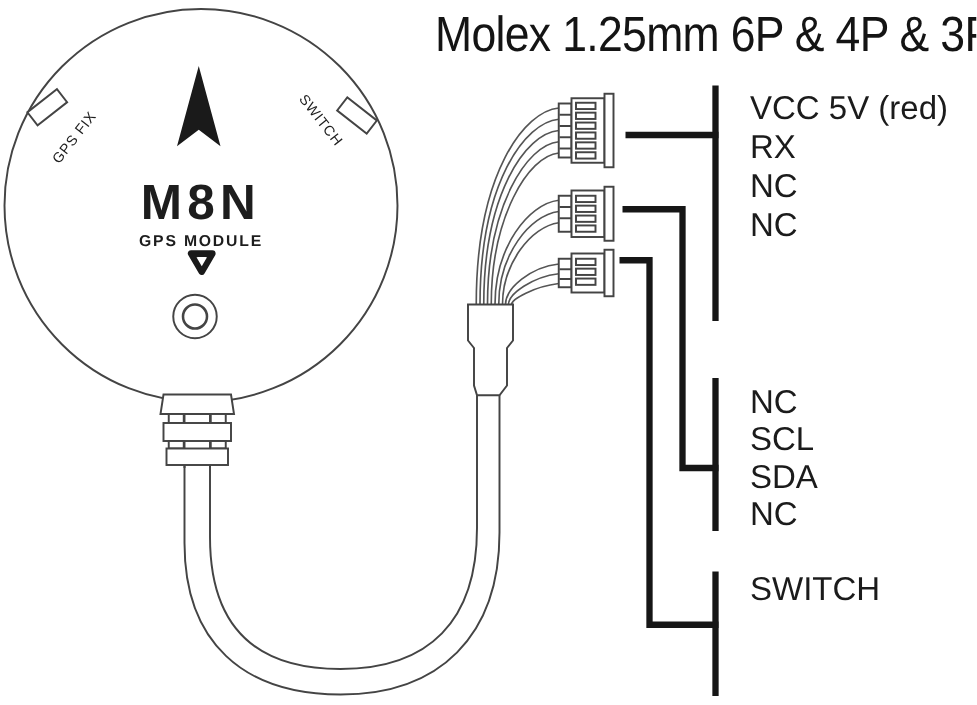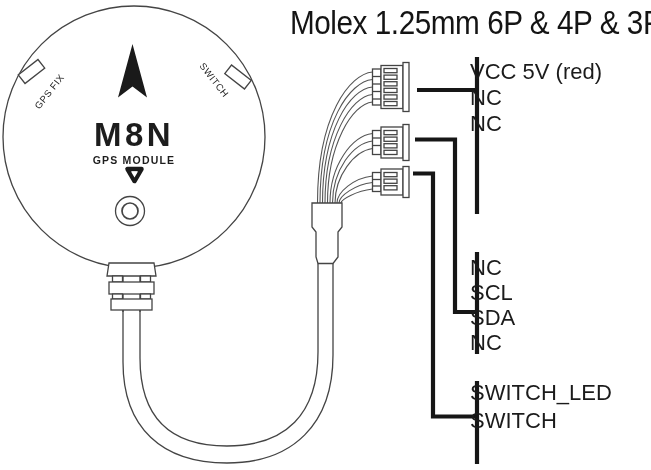--- a/index.html
+++ b/index.html
@@ -6,21 +6,21 @@
   .canvas{
     position:relative;width:651px;height:470px;background:#ffffff;
     font-family:"Liberation Sans", sans-serif;overflow:hidden;
   }
   .title{
     position:absolute;left:290px;top:4px;
     font-size:33px;font-weight:400;letter-spacing:-0.5px;color:#141414;
     transform:scaleX(0.9);transform-origin:left top;white-space:nowrap;
   }
   svg.art{position:absolute;left:0;top:0;}
-  .pin-group{position:absolute;left:470px;color:#1b1b1b;font-size:22px;white-space:nowrap;}
+  .pin-group{position:absolute;left:500px;color:#1b1b1b;font-size:22px;white-space:nowrap;}
   .pg1{top:59px;}
   .pg1 .pin{height:26px;line-height:26px;}
   .pg2{top:255px;}
   .pg2 .pin{height:25px;line-height:25px;}
   .pg3{top:379px;}
   .pg3 .pin{height:27.5px;line-height:27.5px;}
   .stroke{fill:none;stroke:#444;stroke-width:1.3;}
   .fillwhite{fill:#fff;stroke:#444;stroke-width:1.3;}
   .thick{fill:none;stroke:#161616;stroke-width:4.2;stroke-linejoin:miter;stroke-linecap:butt;}
   .wire{fill:none;stroke:#555;stroke-width:1.1;}
@@ -139,29 +139,29 @@
       <path class="thick" d="M477,57 L477,214"></path>
       <path class="thick" d="M415,139.5 L455,139.5 L455,312 L479,312"></path>
       <path class="thick" d="M477,252 L477,354"></path>
       <path class="thick" d="M413,173.5 L433,173.5 L433,416.5 L479,416.5"></path>
       <path class="thick" d="M477,381 L477,464"></path>
     </g>
   </svg>
 
   <div class="pin-group pg1">
     <div class="pin">VCC 5V (red)</div>
+    <div class="pin">RX</div>
     <div class="pin">NC</div>
     <div class="pin">NC</div>
   </div>
 
   <div class="pin-group pg2">
     <div class="pin">NC</div>
     <div class="pin">SCL</div>
     <div class="pin">SDA</div>
     <div class="pin">NC</div>
   </div>
 
   <div class="pin-group pg3">
-    <div class="pin">SWITCH_LED</div>
     <div class="pin">SWITCH</div>
   </div>
 
 </div>
 
 </body></html>

